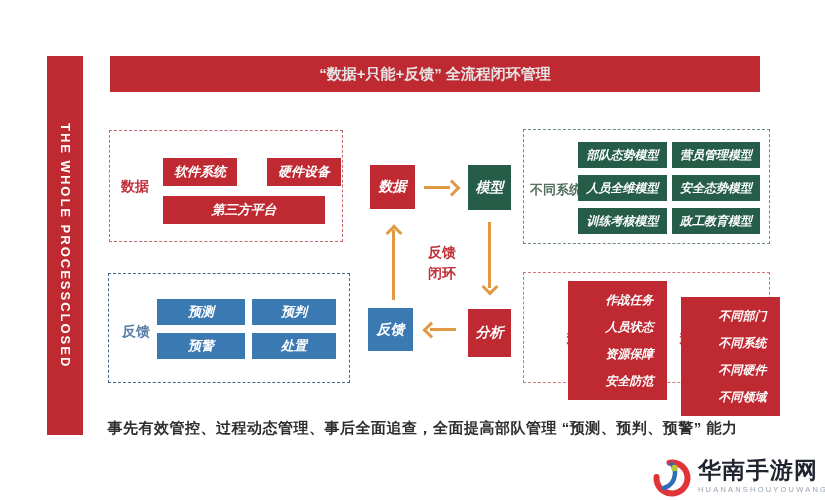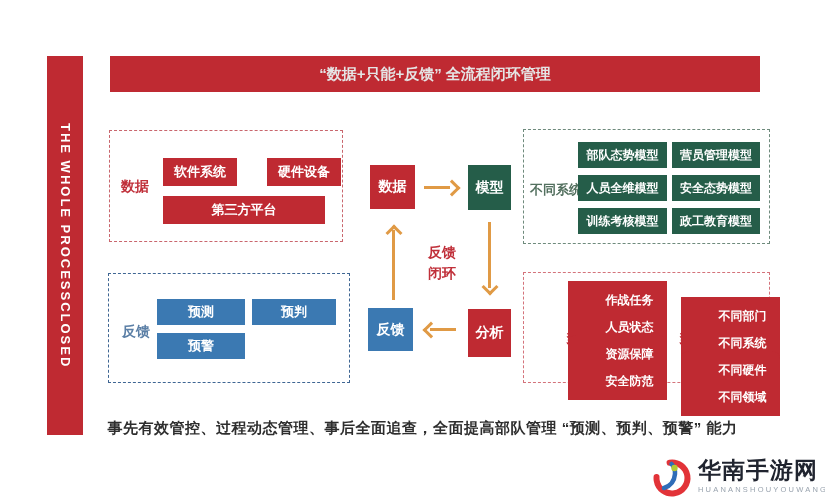--- a/index.html
+++ b/index.html
@@ -9,21 +9,21 @@
   
   #leftbar{position:absolute;left:47px;top:56px;width:36px;height:379px;
            background:var(--red,#bf2a32);display:flex;align-items:center;justify-content:center;}
   #leftbar .vtext{writing-mode:vertical-rl;color:#fff;font-weight:bold;font-size:13px;
                   letter-spacing:2px;white-space:nowrap;}
   #header{position:absolute;left:110px;top:56px;width:650px;height:36px;background:var(--red,#bf2a32);
           display:flex;align-items:center;justify-content:center;color:#e5e5e5;font-weight:bold;font-size:15px;}
 
   
   .box{position:absolute;display:flex;align-items:center;justify-content:center;
-       color:#fff;font-weight:bold;font-size:13px;white-space:nowrap;}
+       color:#fff;font-weight:bold;font-size:13px;white-space:nowrap;font-style:italic;}
   .red{background:var(--red,#bf2a32);}
   .green{background:var(--green,#255d49);}
   .blue{background:var(--blue,#3b79b2);}
 
   
   .group{position:absolute;box-sizing:border-box;}
   .glabel{position:absolute;font-weight:bold;white-space:nowrap;}
   #group-data{left:109px;top:130px;width:234px;height:112px;border:1.5px dashed var(--dash-red,#c9666d);}
   #group-data .glabel{left:11px;top:47px;font-size:14px;color:var(--label-red,#c0303a);}
   .b-sw{left:53px;top:27px;width:74px;height:28px;}
@@ -98,20 +98,21 @@
     <div class="box red b-sw">软件系统</div>
     <div class="box red b-hw">硬件设备</div>
     <div class="box red b-tp">第三方平台</div>
   </div>
 
   <div id="group-feedback" class="group">
     <span class="glabel">反馈</span>
     <div class="box blue b-yc">预测</div>
     <div class="box blue b-yp">预判</div>
     <div class="box blue b-yj">预警</div>
+    <div class="box blue b-cz">处置</div>
   </div>
 
   <div id="group-decision" class="group">
     <span class="glabel">不同系统</span>
     <div class="box green d-c1 d-r1">部队态势模型</div>
     <div class="box green d-c2 d-r1">营员管理模型</div>
     <div class="box green d-c1 d-r2">人员全维模型</div>
     <div class="box green d-c2 d-r2">安全态势模型</div>
     <div class="box green d-c1 d-r3">训练考核模型</div>
     <div class="box green d-c2 d-r3">政工教育模型</div>

